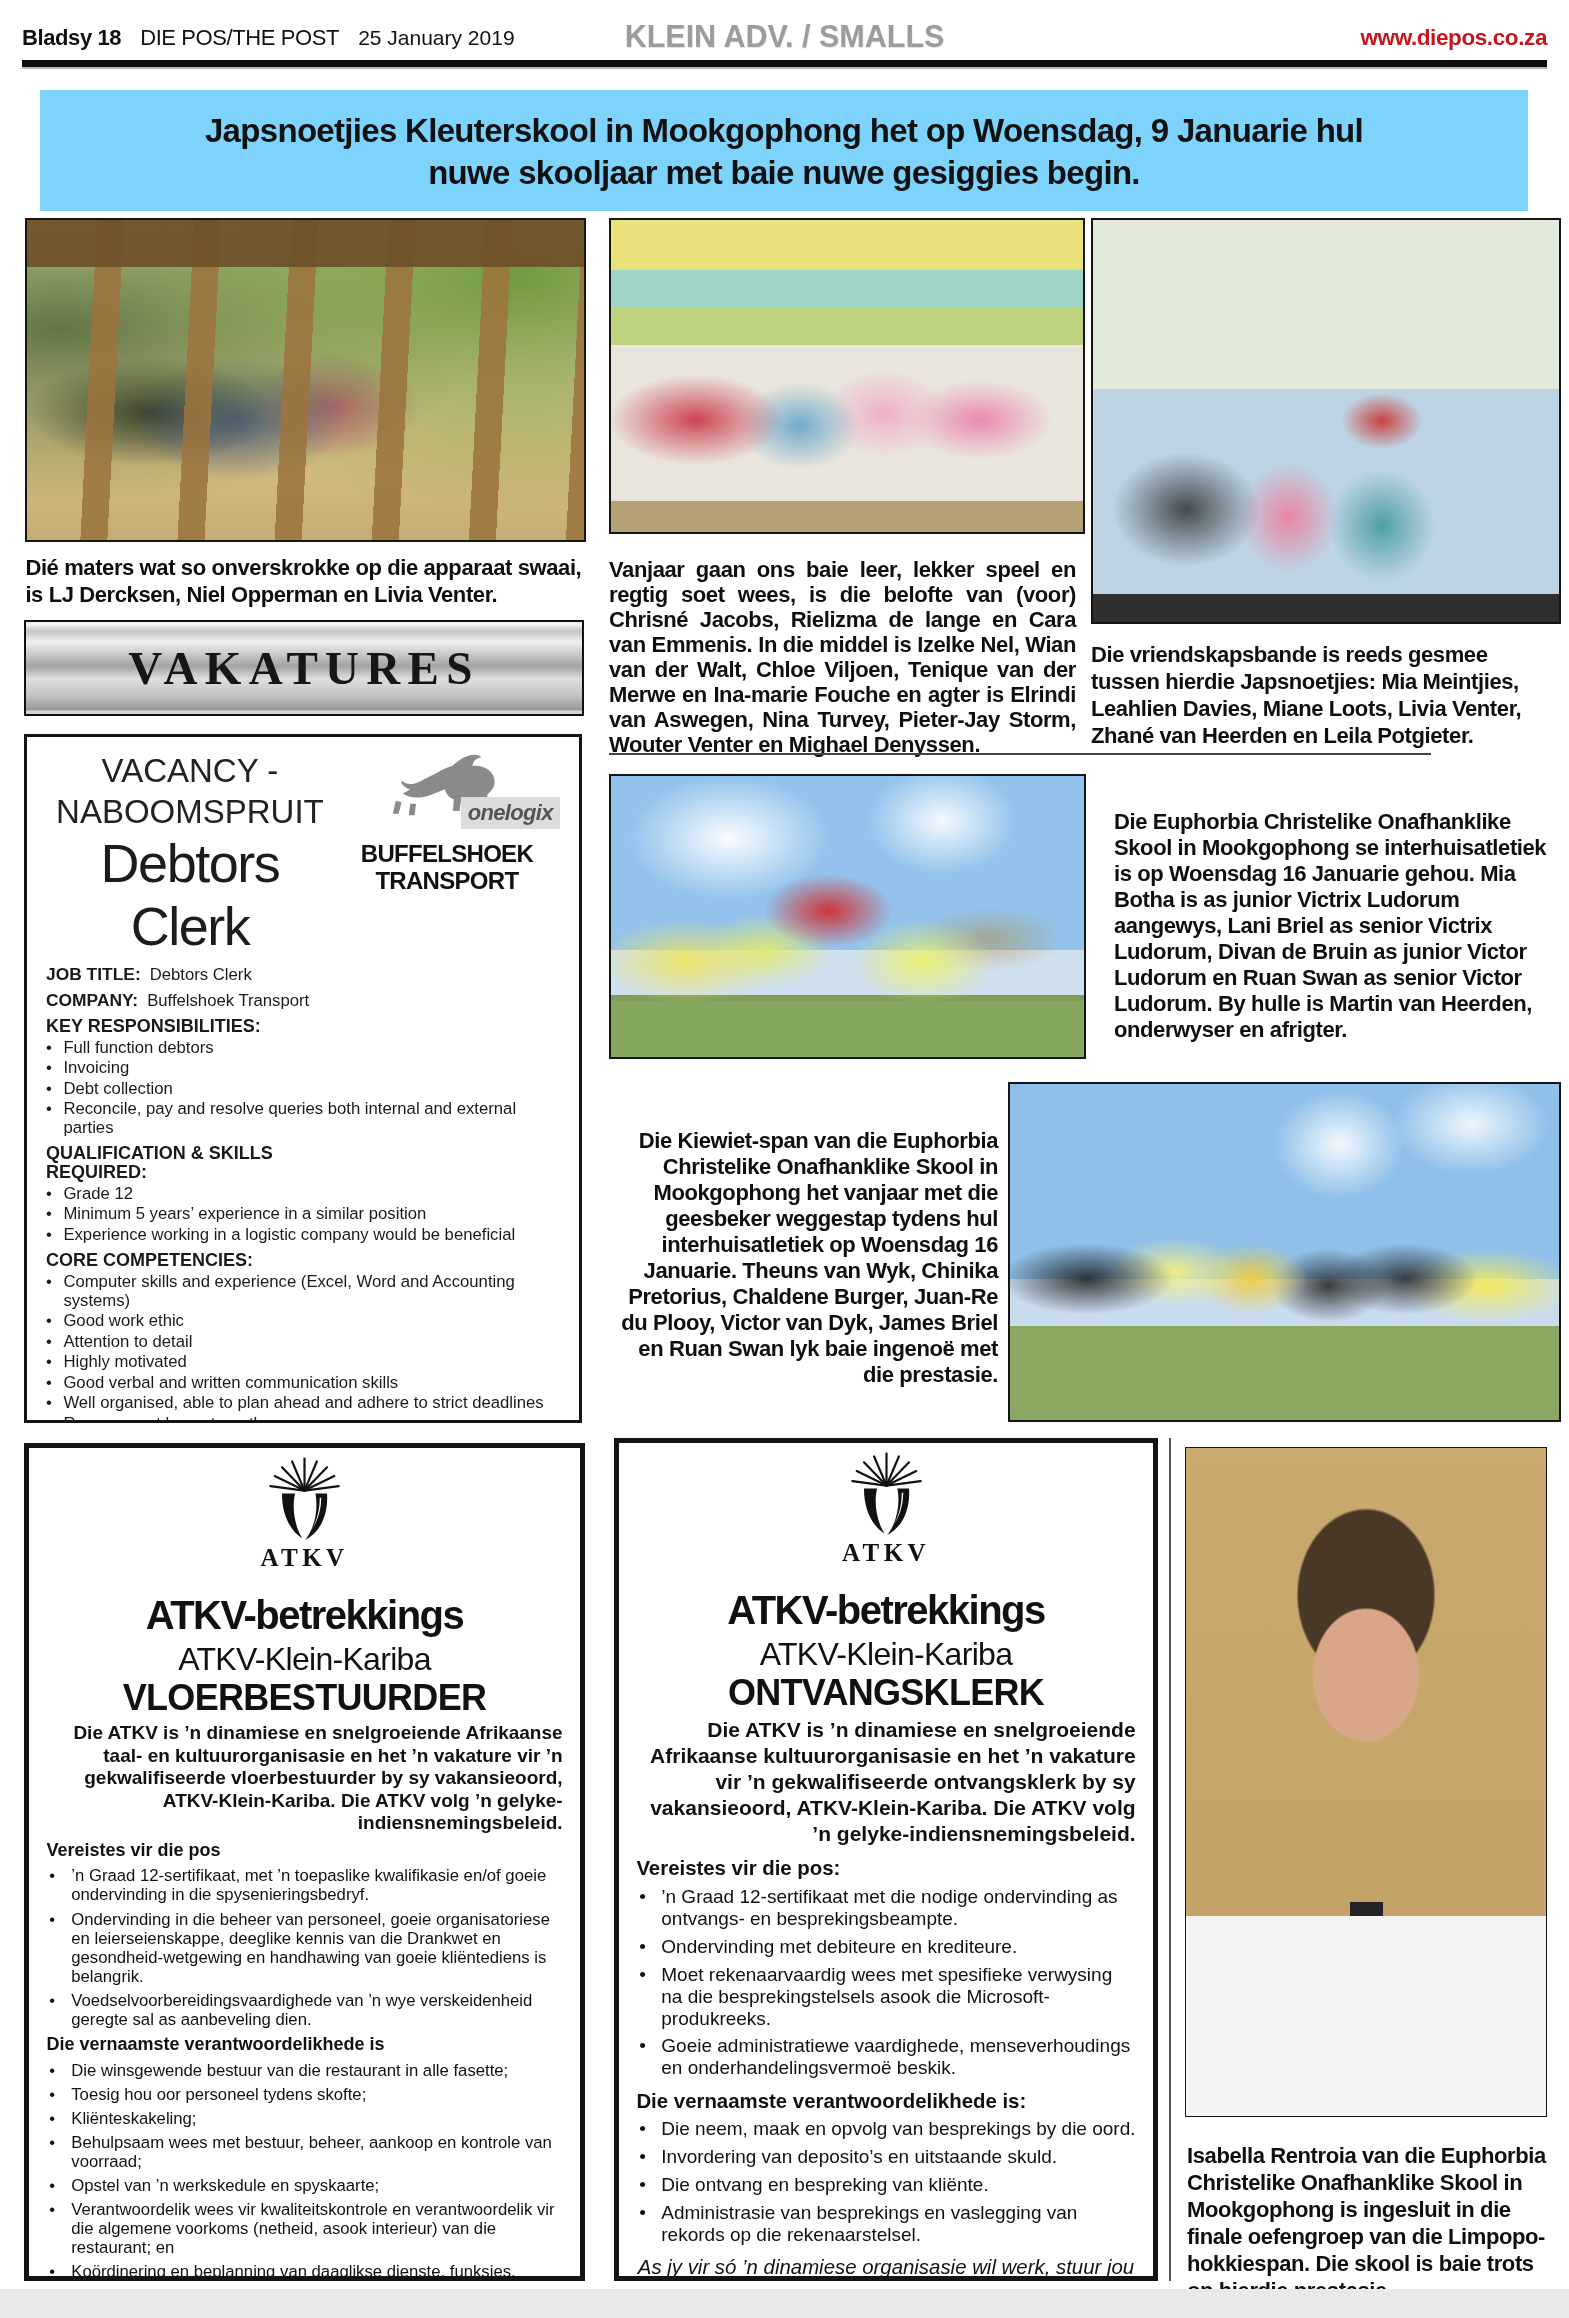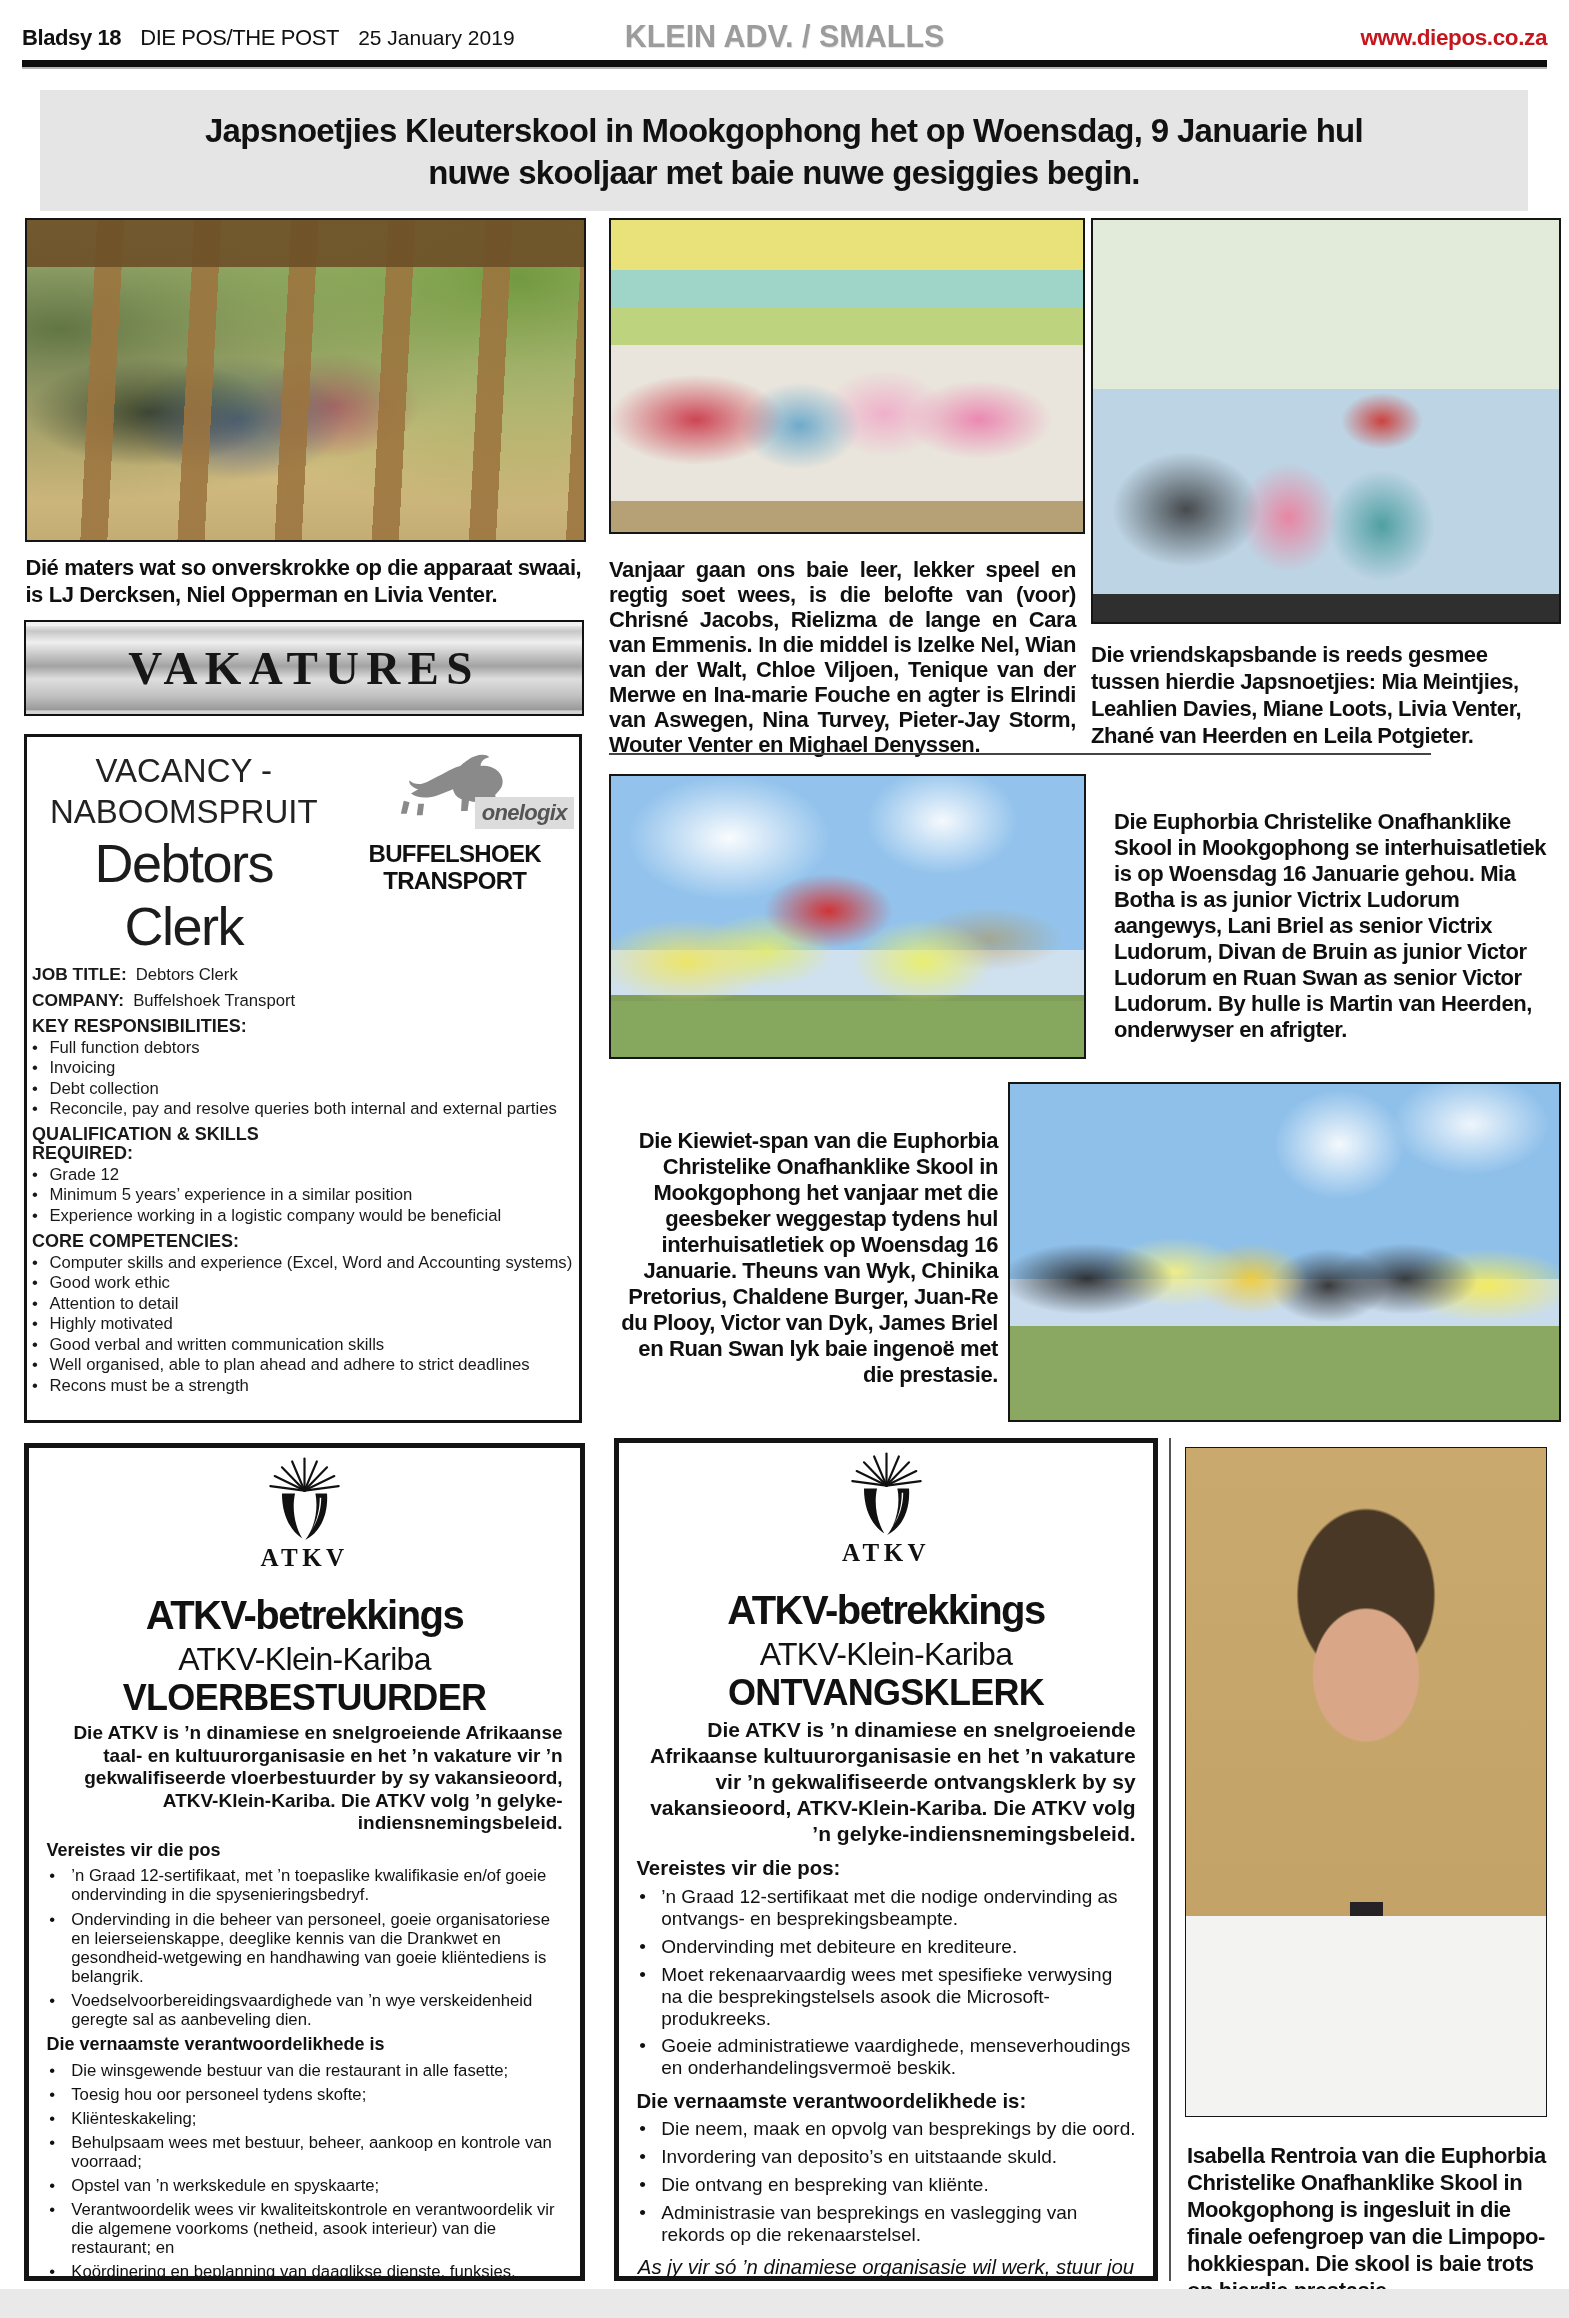--- a/index.html
+++ b/index.html
@@ -11,21 +11,21 @@
   .hdr-left{top:25px;left:22px;display:flex;align-items:baseline;gap:19px;}
   .hdr-page{font-size:22px;font-weight:bold;letter-spacing:-0.4px;}
   .hdr-mast{font-size:22px;font-weight:normal;letter-spacing:-0.4px;}
   .hdr-date{font-size:21px;}
   .hdr-section{top:19px;left:50%;transform:translateX(-50%);font-size:30.5px;font-weight:bold;
                color:#9c9c9c;letter-spacing:0px;text-shadow:0.7px 0.7px 0 #e6e6e6;}
   .hdr-url{top:25px;right:22px;font-size:22.5px;font-weight:bold;color:#c4161c;letter-spacing:-0.4px;}
   .hdr-rule{top:60px;left:22px;width:1525px;height:6.5px;background:#0d0d0d;border-bottom:2.2px solid #b5b5b5;}
 
   
-  .headline-box{top:90px;left:40px;width:1488px;height:121px;background:#e5e5e5;
+  .headline-box{top:90px;left:40px;width:1488px;height:121px;background:#7dd3fc;
                 display:flex;align-items:center;justify-content:center;}
   .headline-text{font-size:34px;font-weight:bold;letter-spacing:-0.7px;line-height:42px;
                  text-align:center;max-width:1280px;transform:scaleX(0.97);}
 
   
   .photo{border:2.2px solid #151515;box-sizing:border-box;}
   .ph-playground{
     background:
       linear-gradient(180deg, rgba(110,80,40,.92) 0 47px, rgba(110,80,40,0) 47px),
       repeating-linear-gradient(93deg, rgba(0,0,0,0) 0 70px, rgba(156,116,62,.88) 70px 97px),
@@ -99,21 +99,21 @@
   
   .vak-frame{top:620px;left:24px;width:560px;height:96px;border:2.9px solid #111;box-sizing:border-box;
     background:linear-gradient(180deg,#fdfdfd 0%,#c7c7c7 10%,#efefef 22%,#a3a3a3 48%,#dedede 62%,#c2c2c2 80%,#8d8d8d 100%);
     box-shadow:inset 0 8.7px 0 -5.1px rgba(255,255,255,.9), inset 0 16px 0 -13px rgba(90,90,90,.8),
                inset 0 -8.7px 0 -5.1px rgba(255,255,255,.75), inset 0 -16px 0 -13px rgba(70,70,70,.8);
     display:flex;align-items:center;justify-content:center;}
   .vak-text{font-family:"Liberation Serif",serif;font-weight:bold;font-size:47px;letter-spacing:7.3px;color:#161616;}
 
   
   .vac-box{top:734px;left:24px;width:558px;height:689px;border:3.6px solid #141414;box-sizing:border-box;
-           padding:13px 5px;overflow:hidden;background:#fff;}
+           padding:13px 19px;overflow:hidden;background:#fff;}
   .vac-head{display:flex;}
   .vac-titles{width:56%;text-align:center;}
   .vac-t1{font-size:33px;font-weight:400;color:#222;line-height:41px;}
   .vac-pos{font-size:54px;font-weight:400;color:#1c1c1c;letter-spacing:-1.5px;line-height:63px;}
   .vac-logo{width:44%;position:relative;text-align:center;}
   .one-chip{position:absolute;right:0;top:47px;background:#dcdcdc;color:#555;font-style:italic;
             font-weight:bold;font-size:22px;padding:2.9px 7.3px;letter-spacing:-0.7px;}
   .buf-name{font-size:24px;font-weight:bold;letter-spacing:-0.7px;line-height:26px;margin-top:1.5px;}
   .vac-body{margin-top:7.3px;font-size:16.7px;line-height:19px;color:#1a1a1a;}
   .vac-line{margin-top:6.5px;}

